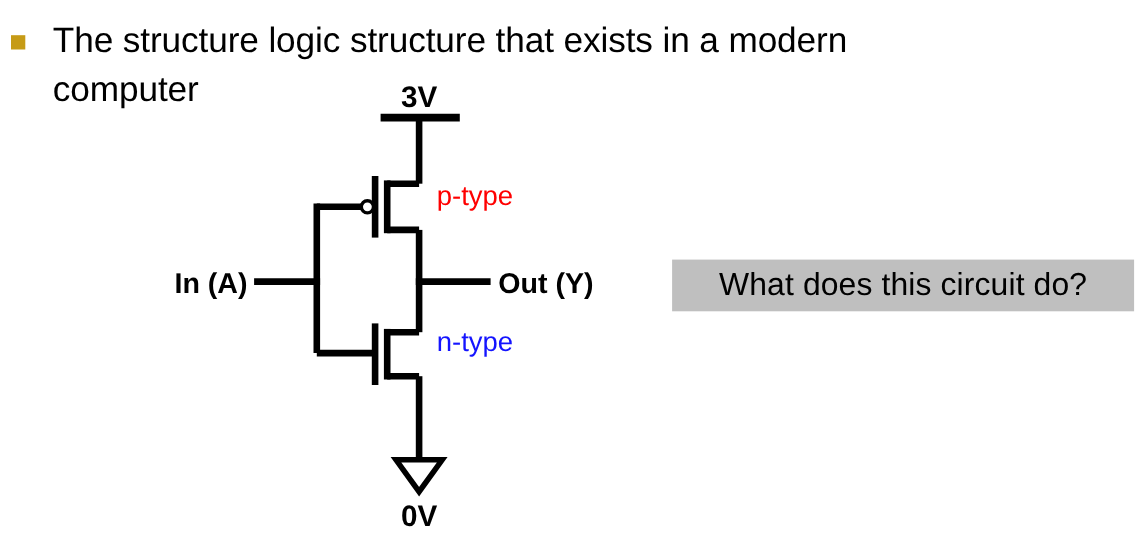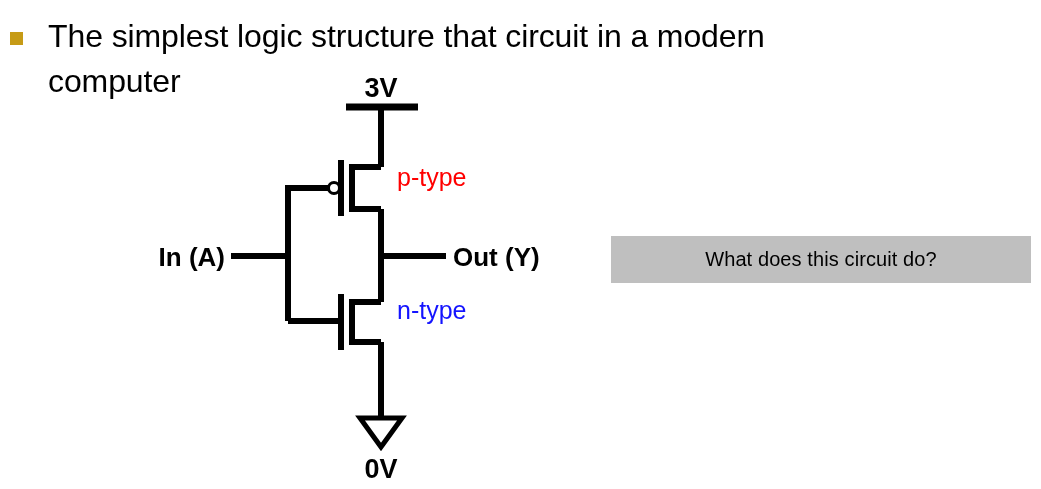--- a/index.html
+++ b/index.html
@@ -65,32 +65,32 @@
     left: 611px;
     top: 236px;
     width: 420px;
     height: 47px;
     background: #BFBFBF;
     display: flex;
     align-items: center;
     justify-content: center;
   }
   #question-text {
-    font-size: 20px;
+    font-size: 29px;
     font-weight: 400;
     color: #000000;
     letter-spacing: 0.1px;
   }
 </style>
 </head>
 <body>
 
 <div id="bullet-block">
   <div id="bullet-marker"></div>
-  <div id="bullet-text">The simplest logic structure that circuit in a modern
+  <div id="bullet-text">The structure logic structure that exists in a modern
 computer</div>
 </div>
 
 <div id="circuit-figure">
   <svg width="620" height="489" viewBox="0 0 620 489" xmlns="http://www.w3.org/2000/svg">
 
     <line x1="346" y1="107" x2="418" y2="107" stroke="#000" stroke-width="7" stroke-linecap="butt"></line>
 
     <line x1="381" y1="107" x2="381" y2="167" stroke="#000" stroke-width="6"></line>
 

